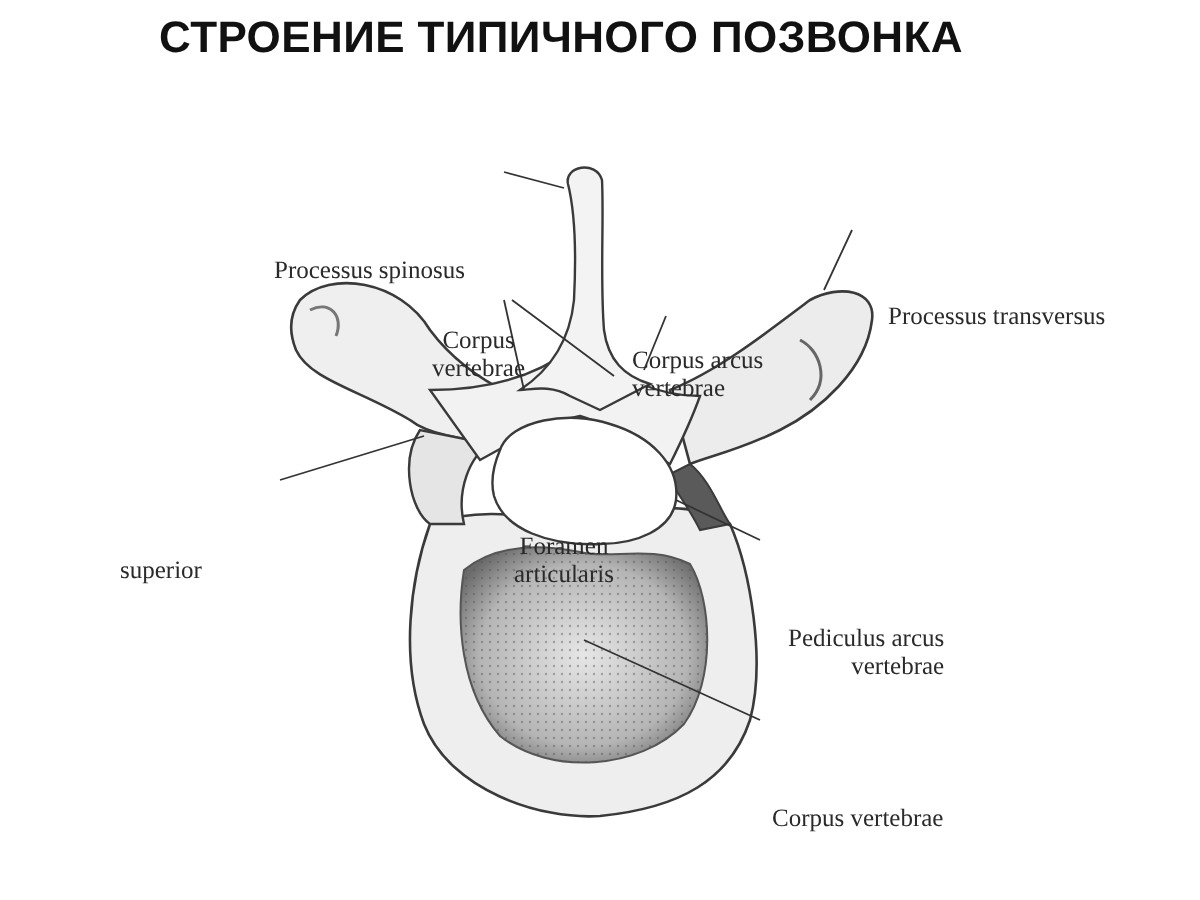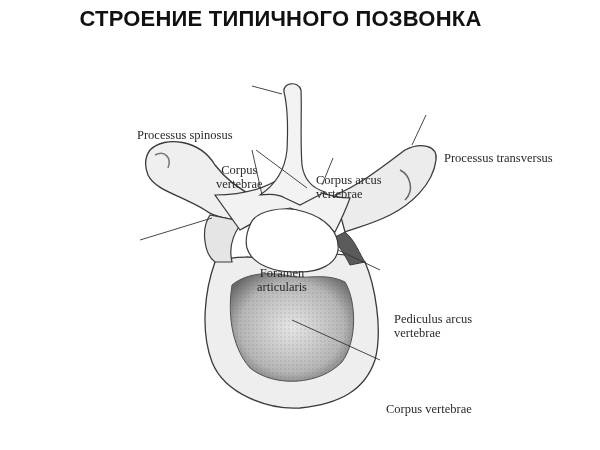--- a/index.html
+++ b/index.html
@@ -76,24 +76,25 @@
   <span>vertebrae</span>
 </div>
 <div class="lbl" style="left:316px;top:125px;">
   <span>Corpus arcus</span>
   <span>vertebrae</span>
 </div>
 <div class="lbl" style="left:444px;top:103px;">
   <span>Processus transversus</span>
 </div>
 <div class="lbl" style="left:60px;top:230px;">
+  <span>superior</span>
 </div>
 <div class="lbl" style="left:257px;top:218px;text-align:center;">
   <span>Foramen</span>
   <span>articularis</span>
 </div>
-<div class="lbl" style="left:394px;top:264px;">
+<div class="lbl" style="left:394px;top:264px;text-align:right;">
   <span>Pediculus arcus</span>
   <span>vertebrae</span>
 </div>
 <div class="lbl" style="left:386px;top:354px;">
   <span>Corpus vertebrae</span>
 </div>
 
 </body></html>

